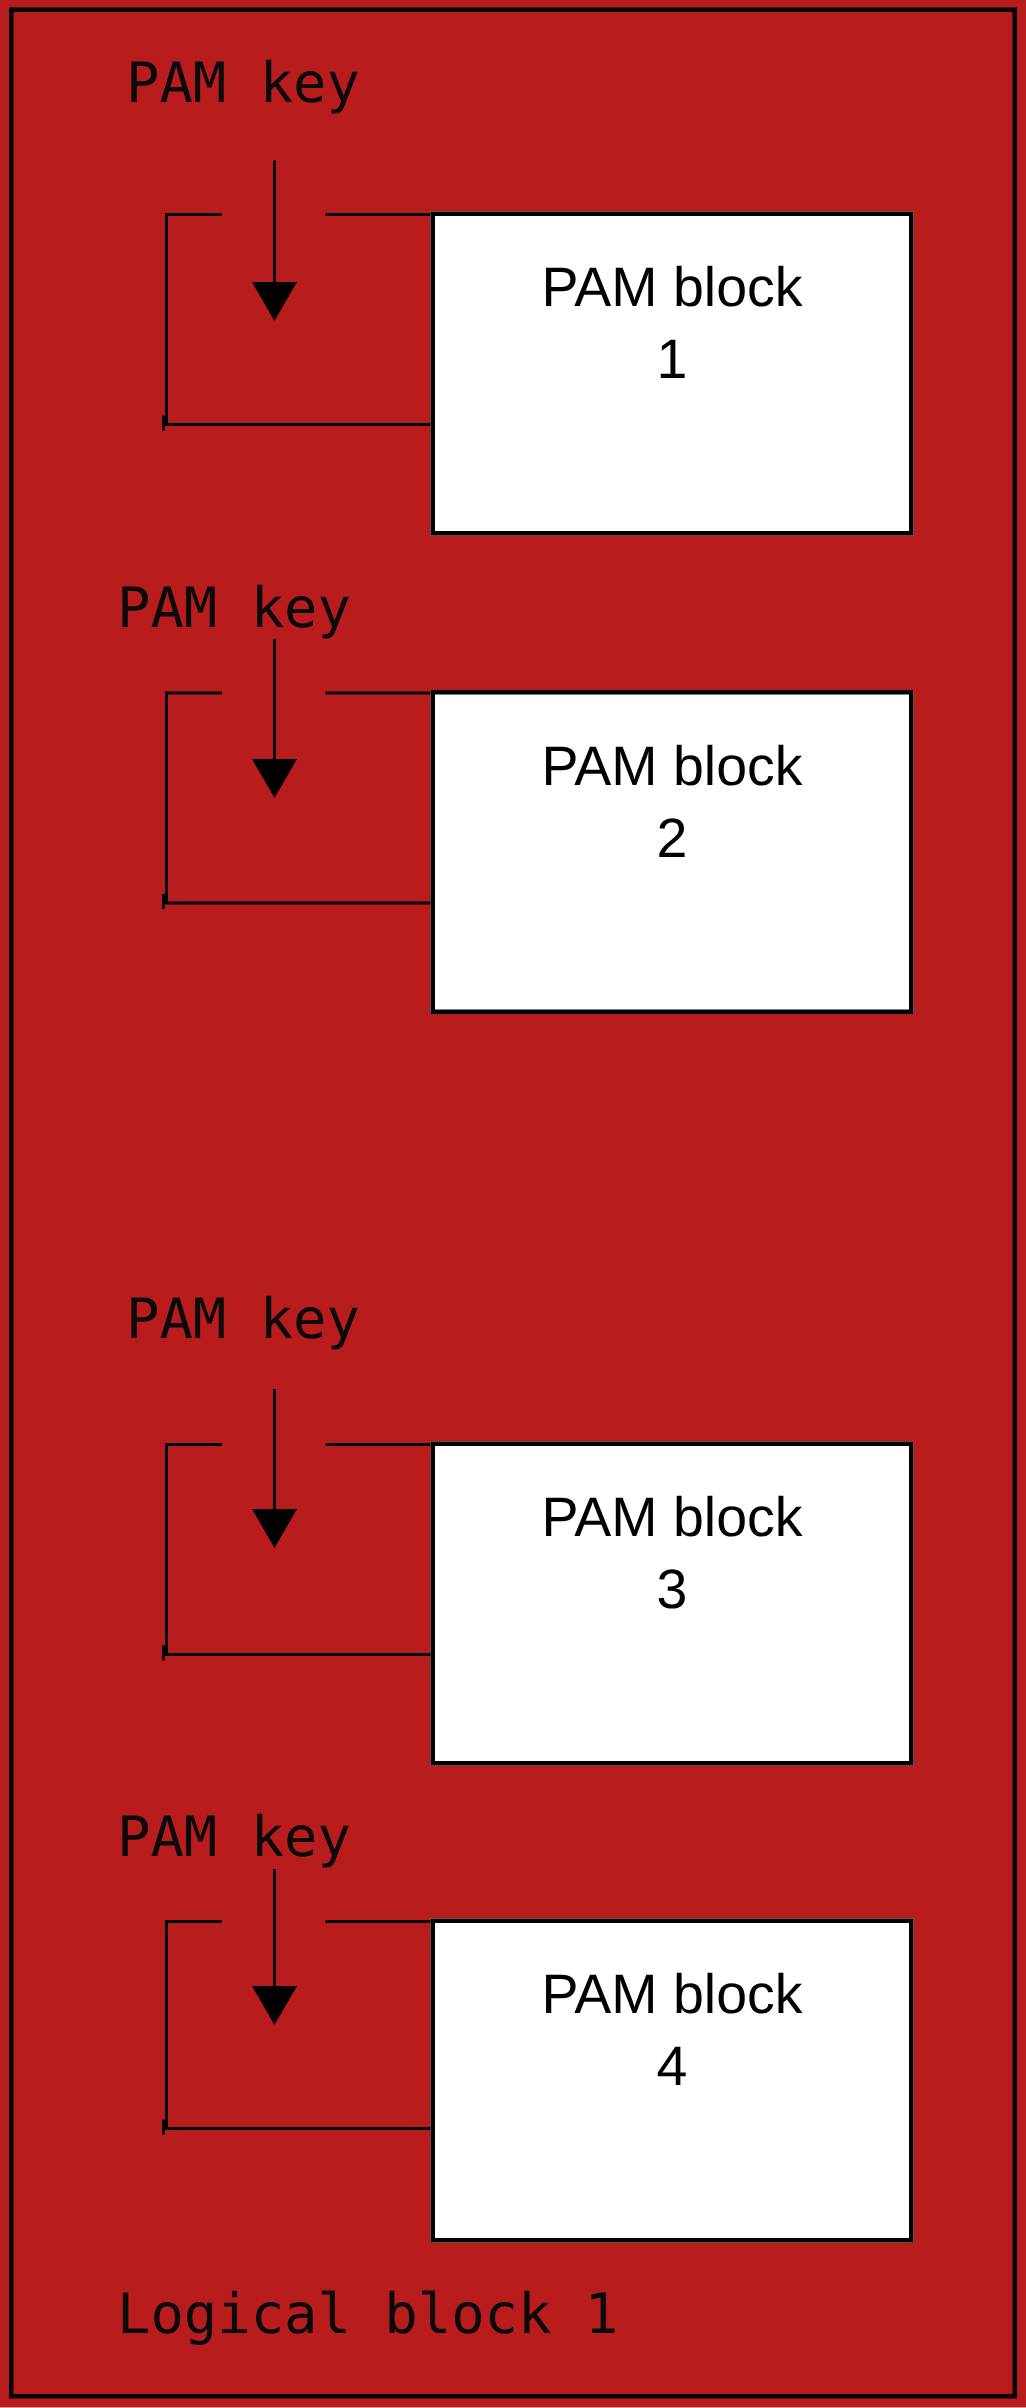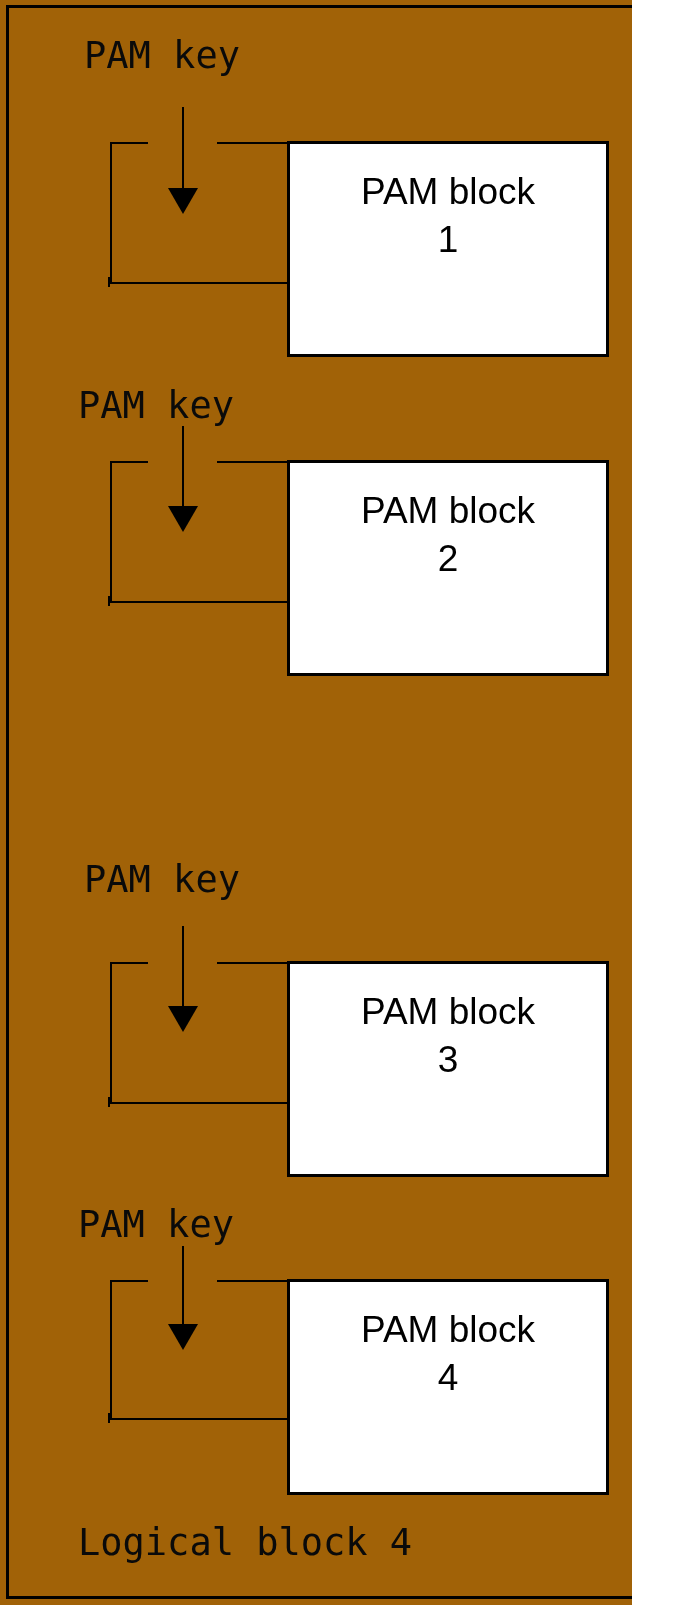--- a/index.html
+++ b/index.html
@@ -1,19 +1,19 @@
 <!DOCTYPE html>
 <html><head>
 <meta charset="utf-8">
 <style>
   html,body{margin:0;padding:0;background:#ffffff;}
   #canvas{
     position:relative;
-    width:632px;height:1605px;
-    background:#a16207;
+    width:684px;height:1605px;
+    background:#b91c1c;
     font-family:"DejaVu Sans Mono", monospace;
     overflow:hidden;
     text-decoration:underline;
   }
   .outer-border{
     position:absolute;left:6px;top:5px;width:672px;height:1594px;
     border:3px solid #000;box-sizing:border-box;
   }
   .mono-label{
     position:absolute;
@@ -122,15 +122,15 @@
       <div class="hline" style="left:108px;top:1418px;width:182px;"></div>
       <div class="vline" style="left:108px;top:1413px;height:10px;"></div>
     </div>
     <div class="pam-box" style="top:1279px;"></div>
     <div class="box-text" style="top:1306px;">
       <div>PAM block</div>
       <div>4</div>
     </div>
   </div>
 
-  <div class="mono-label" style="left:78px;top:1521px;">Logical block 4</div>
+  <div class="mono-label" style="left:78px;top:1521px;">Logical block 1</div>
 
 </div>
 
 </body></html>

